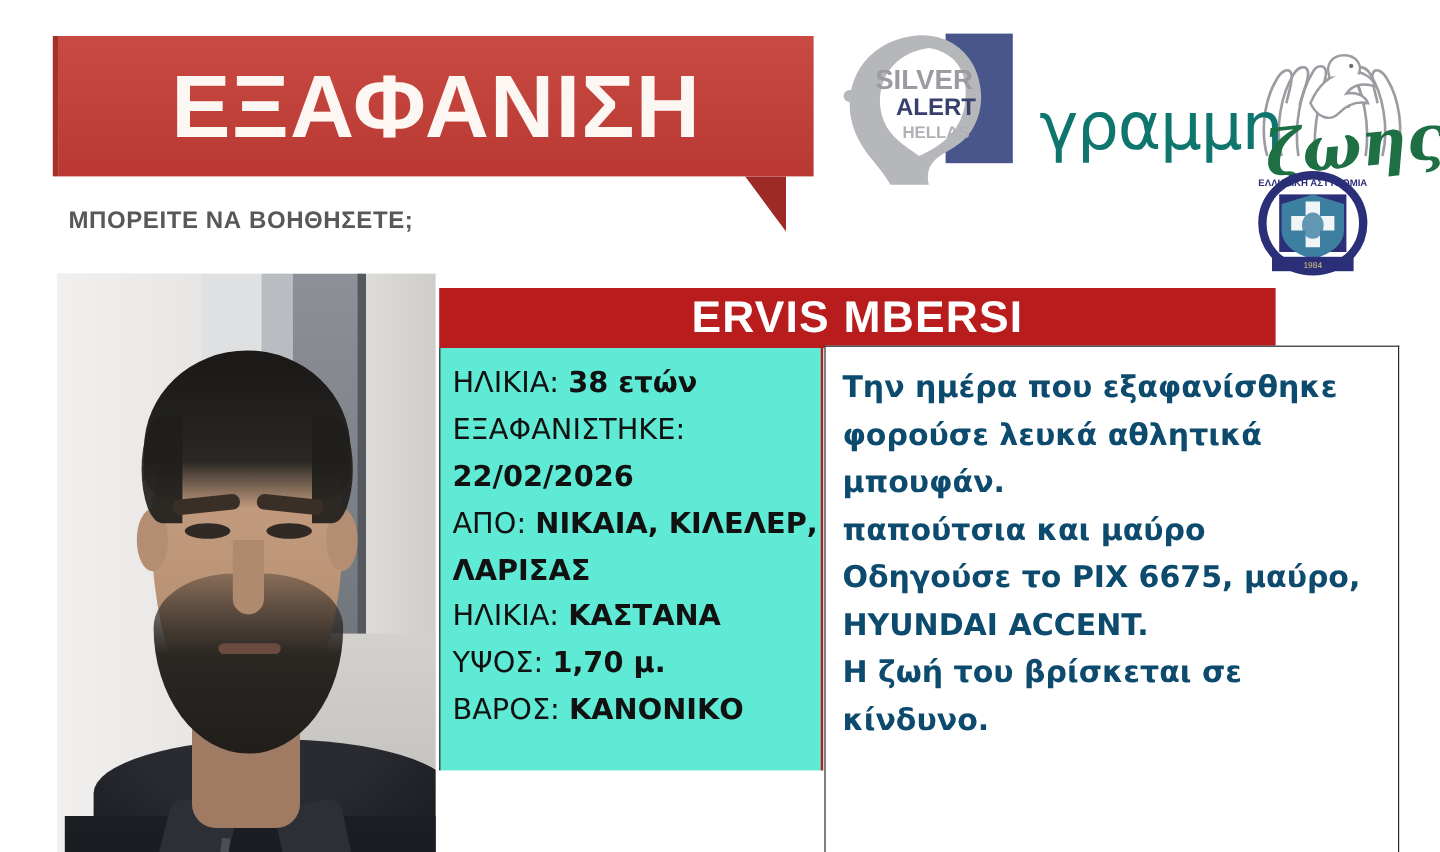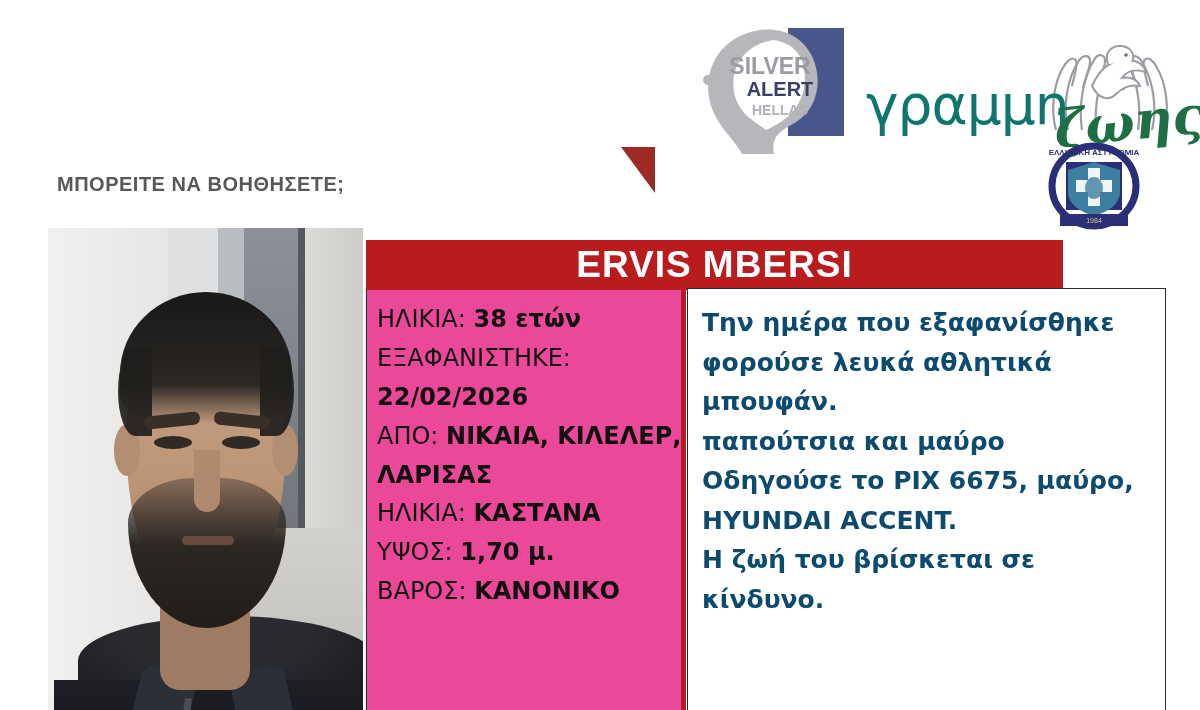--- a/index.html
+++ b/index.html
@@ -184,25 +184,25 @@
     white-space: nowrap;
     font-family: "Liberation Sans", sans-serif;
   }
 
   
   #details-panel {
     position: absolute;
     left: 366px;
     top: 290px;
     width: 320px;
-    height: 420px;
+    height: 352px;
     border-left: 1px solid #2b2b2b;
-    border-right: 5px solid #b91c1c;
+    border-right: 2px solid #b91c1c;
     box-sizing: border-box;
-    background: #ec4899;
+    background: #5eead4;
     padding: 10px 0 0 10px;
   }
   .detail-line {
     font-size: 24px;
     color: #111111;
     line-height: 1.62;
     font-family: "DejaVu Sans", sans-serif;
     white-space: nowrap;
   }
   .detail-line .lbl { font-weight: normal; }
@@ -230,20 +230,23 @@
     white-space: nowrap;
   }
 </style>
 </head>
 <body>
 
 <div id="poster">
 
   <div id="header-area">
 
+    <div id="alert-banner">
+      <span id="alert-banner-text">ΕΞΑΦΑΝΙΣΗ</span>
+    </div>
     <div id="banner-tail"></div>
 
     <div id="help-question">ΜΠΟΡΕΙΤΕ ΝΑ ΒΟΗΘΗΣΕΤΕ;</div>
 
     <div id="silver-alert-logo">
       <svg width="155" height="132" viewBox="0 0 155 132">
         <rect x="88" y="2" width="56" height="108" fill="#48568c"></rect>
         <path d="M60 4 C20 10 2 44 10 76 C16 100 34 112 42 128 L74 128 C70 108 84 104 96 96
                  C116 84 124 56 112 30 C102 10 82 1 60 4 Z" fill="#b6b7bb"></path>
         <path d="M74 14 C44 18 30 42 34 66 C38 88 56 96 66 104 C84 96 100 84 104 62

